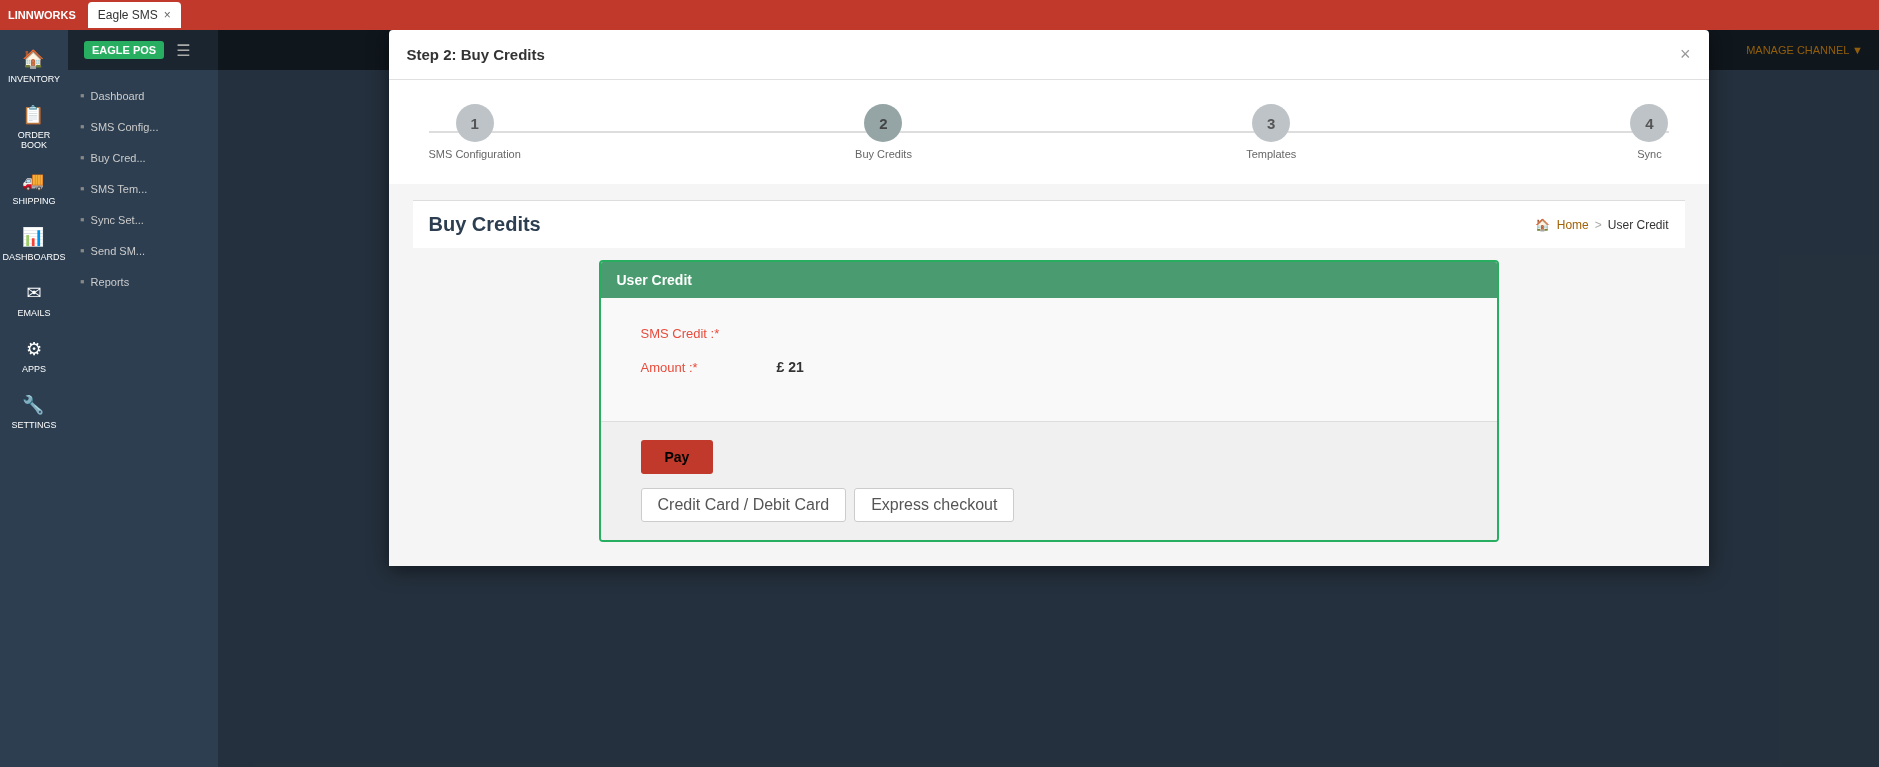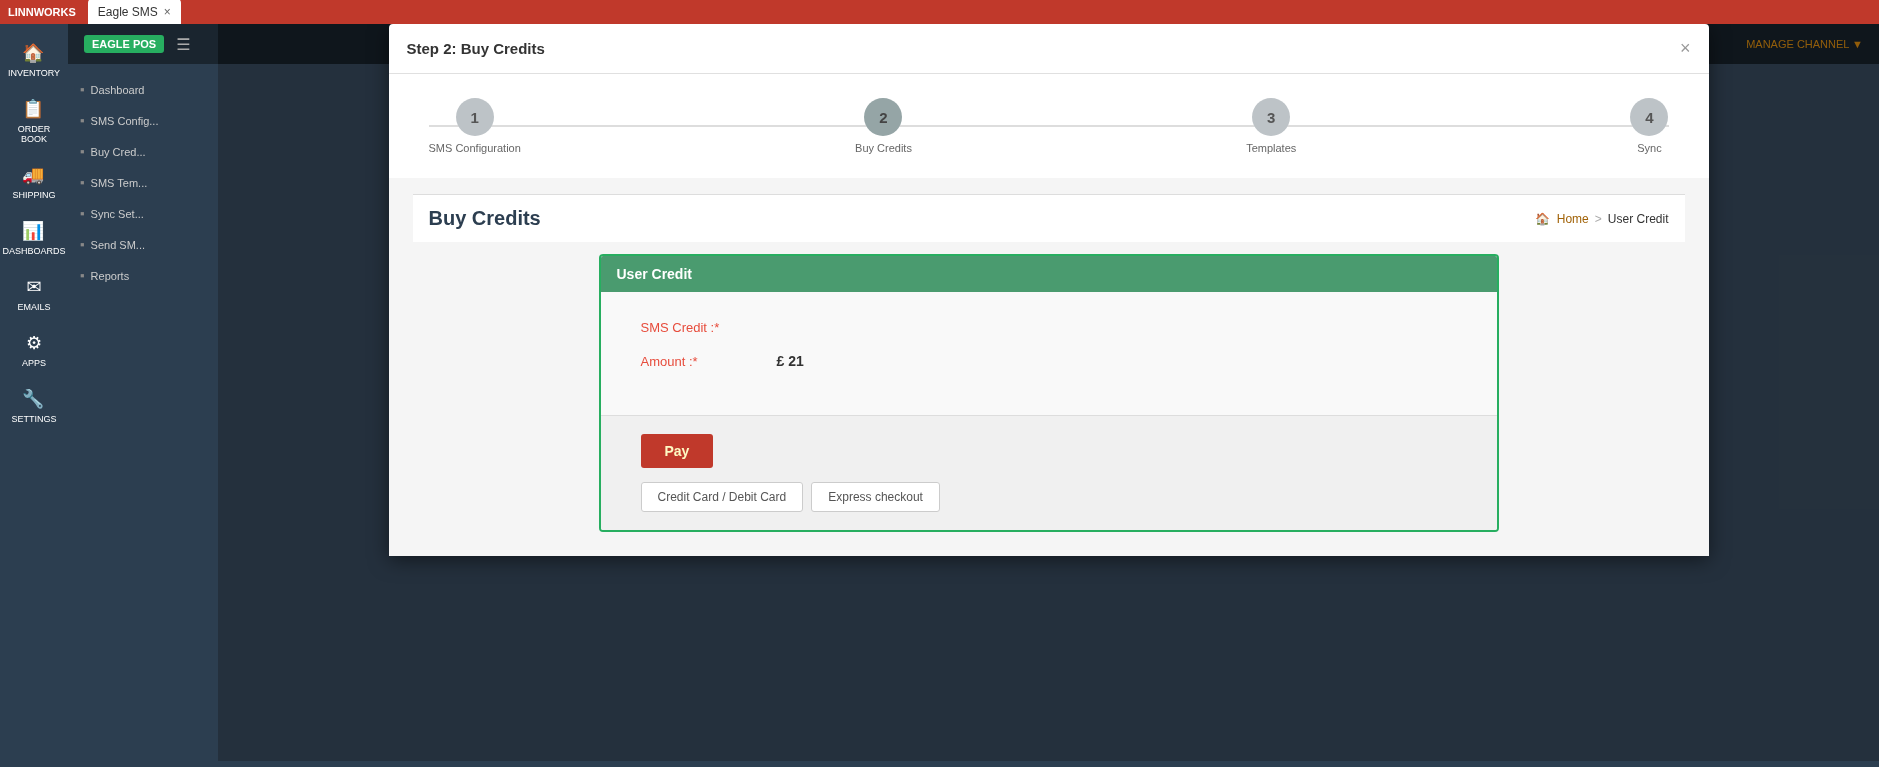--- a/index.html
+++ b/index.html
@@ -3,21 +3,21 @@
   <meta charset="utf-8">
   <style>
     * { box-sizing: border-box; margin: 0; padding: 0; }
     body { font-family: Arial, sans-serif; background: #2c3e50; overflow: hidden; }
 
     
     .tab-bar {
       display: flex;
       align-items: center;
       background: #c0392b;
-      height: 24px;
+      height: 30px;
       padding: 0 8px;
     }
     .tab-bar-brand {
       color: white;
       font-size: 11px;
       font-weight: bold;
       margin-right: 12px;
     }
     .tab-item {
       display: flex;
@@ -319,41 +319,41 @@
     }
 
     
     .payment-section {
       background: #f0f0f0;
       padding: 18px 40px;
       border-top: 1px solid #ddd;
     }
     .pay-btn {
       background: #c0392b;
-      color: #fef9c3;
+      color: #000000;
       border: none;
       padding: 9px 24px;
       border-radius: 3px;
       font-size: 14px;
       cursor: pointer;
       font-weight: bold;
     }
 
     
     .payment-methods {
       display: flex;
       gap: 8px;
       margin-top: 14px;
     }
     .method-btn {
       background: white;
       border: 1px solid #ccc;
       border-radius: 3px;
       padding: 7px 16px;
-      font-size: 12px;
+      font-size: 16px;
       color: #555;
       cursor: pointer;
     }
   </style>
 </head>
 <body>
 
 <div class="tab-bar">
   <span class="tab-bar-brand">LINNWORKS</span>
   <div class="tab-item">

